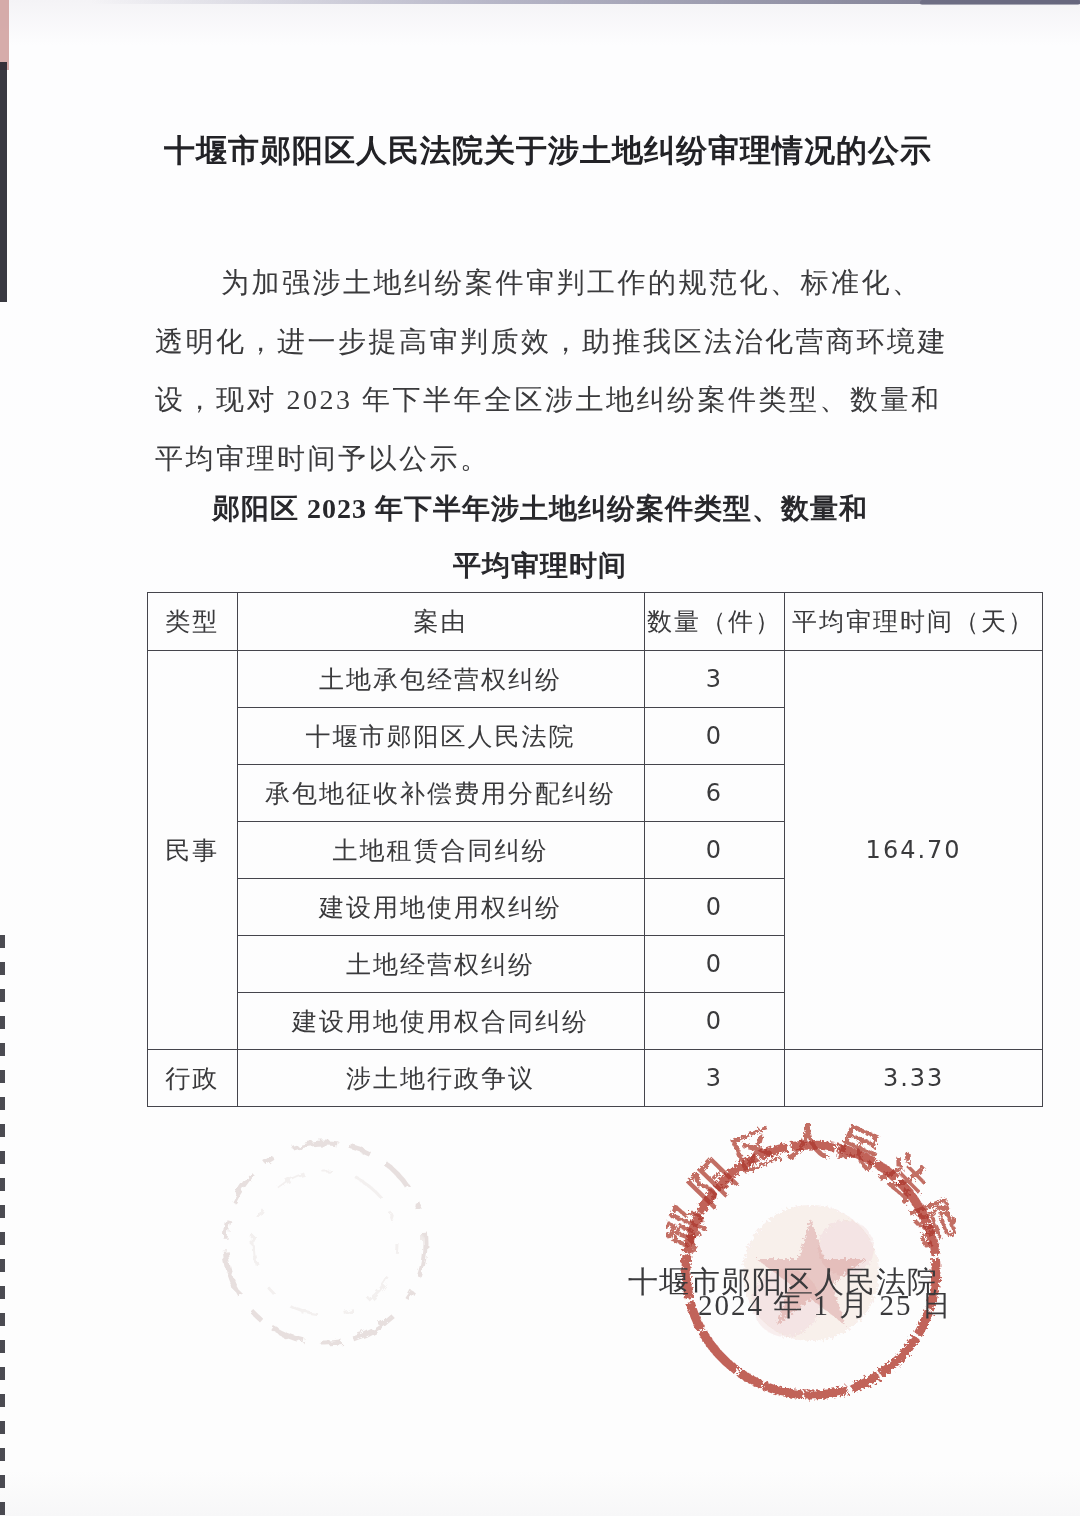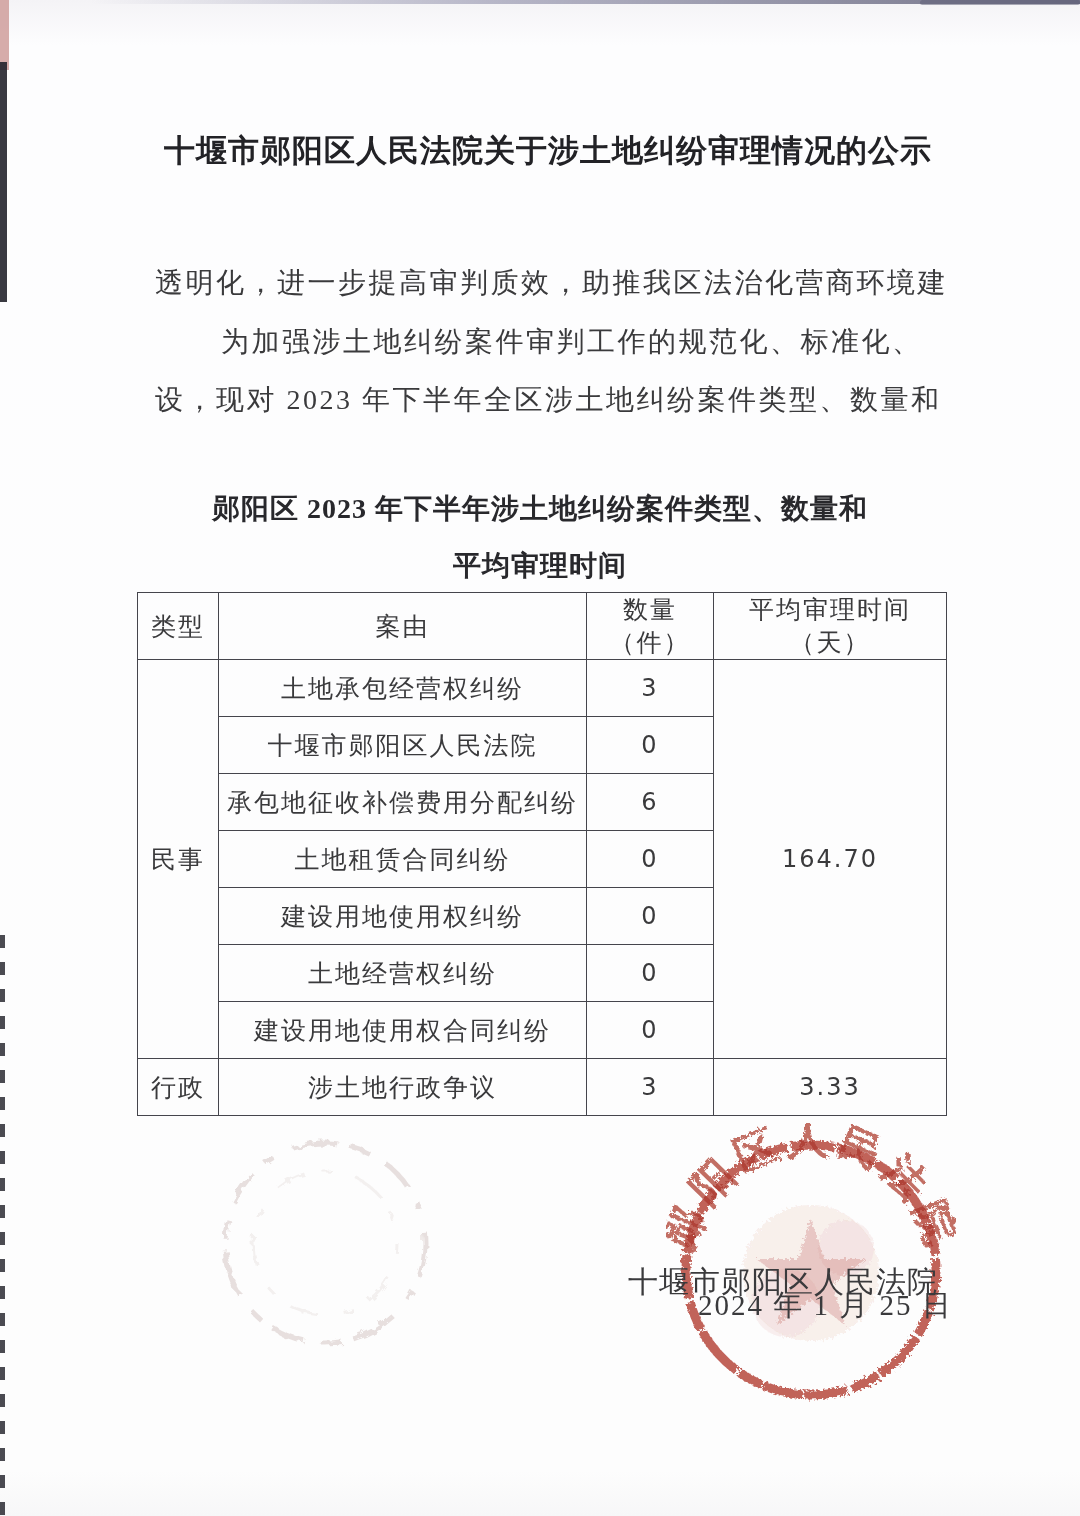--- a/index.html
+++ b/index.html
@@ -36,21 +36,21 @@
   .body-text .line.indent{text-indent:66px;}
 
   .table-title{
     position:absolute;left:0;width:100%;text-align:center;
     font-weight:bold;font-size:28px;letter-spacing:1px;color:#28282c;
   }
   .table-title.l1{top:490px;}
   .table-title.l2{top:547px;}
 
   table.case-table{
-    position:absolute;left:137px;top:592px;width:810px;
+    position:absolute;left:147px;top:592px;width:896px;
     border-collapse:collapse;table-layout:fixed;
     font-size:25px;color:#3a3a3c;
   }
   table.case-table th, table.case-table td{
     border:1.6px solid #45454c;
     text-align:center;vertical-align:middle;
     padding:0;letter-spacing:2px;
     font-weight:normal;
   }
   table.case-table tr.hdr{height:58px;}
@@ -76,23 +76,24 @@
 
   <div class="edge-top-line"></div>
   <div class="edge-left-pink"></div>
   <div class="edge-left-dark"></div>
   <div class="edge-left-dashes"></div>
   <div class="edge-right-smudge"></div>
 
   <div class="doc-title">十堰市郧阳区人民法院关于涉土地纠纷审理情况的公示</div>
 
   <div class="body-text">
+    <div class="line indent">为加强涉土地纠纷案件审判工作的规范化、标准化、</div>
     <div class="line">透明化，进一步提高审判质效，助推我区法治化营商环境建</div>
-    <div class="line indent">为加强涉土地纠纷案件审判工作的规范化、标准化、</div>
     <div class="line">设，现对 2023 年下半年全区涉土地纠纷案件类型、数量和</div>
+    <div class="line">平均审理时间予以公示。</div>
   </div>
 
   <div class="table-title l1">郧阳区 2023 年下半年涉土地纠纷案件类型、数量和</div>
   <div class="table-title l2">平均审理时间</div>
 
   <table class="case-table">
     <colgroup>
       <col style="width:10%">
         <col style="width:45.5%">
         <col style="width:15.7%">

